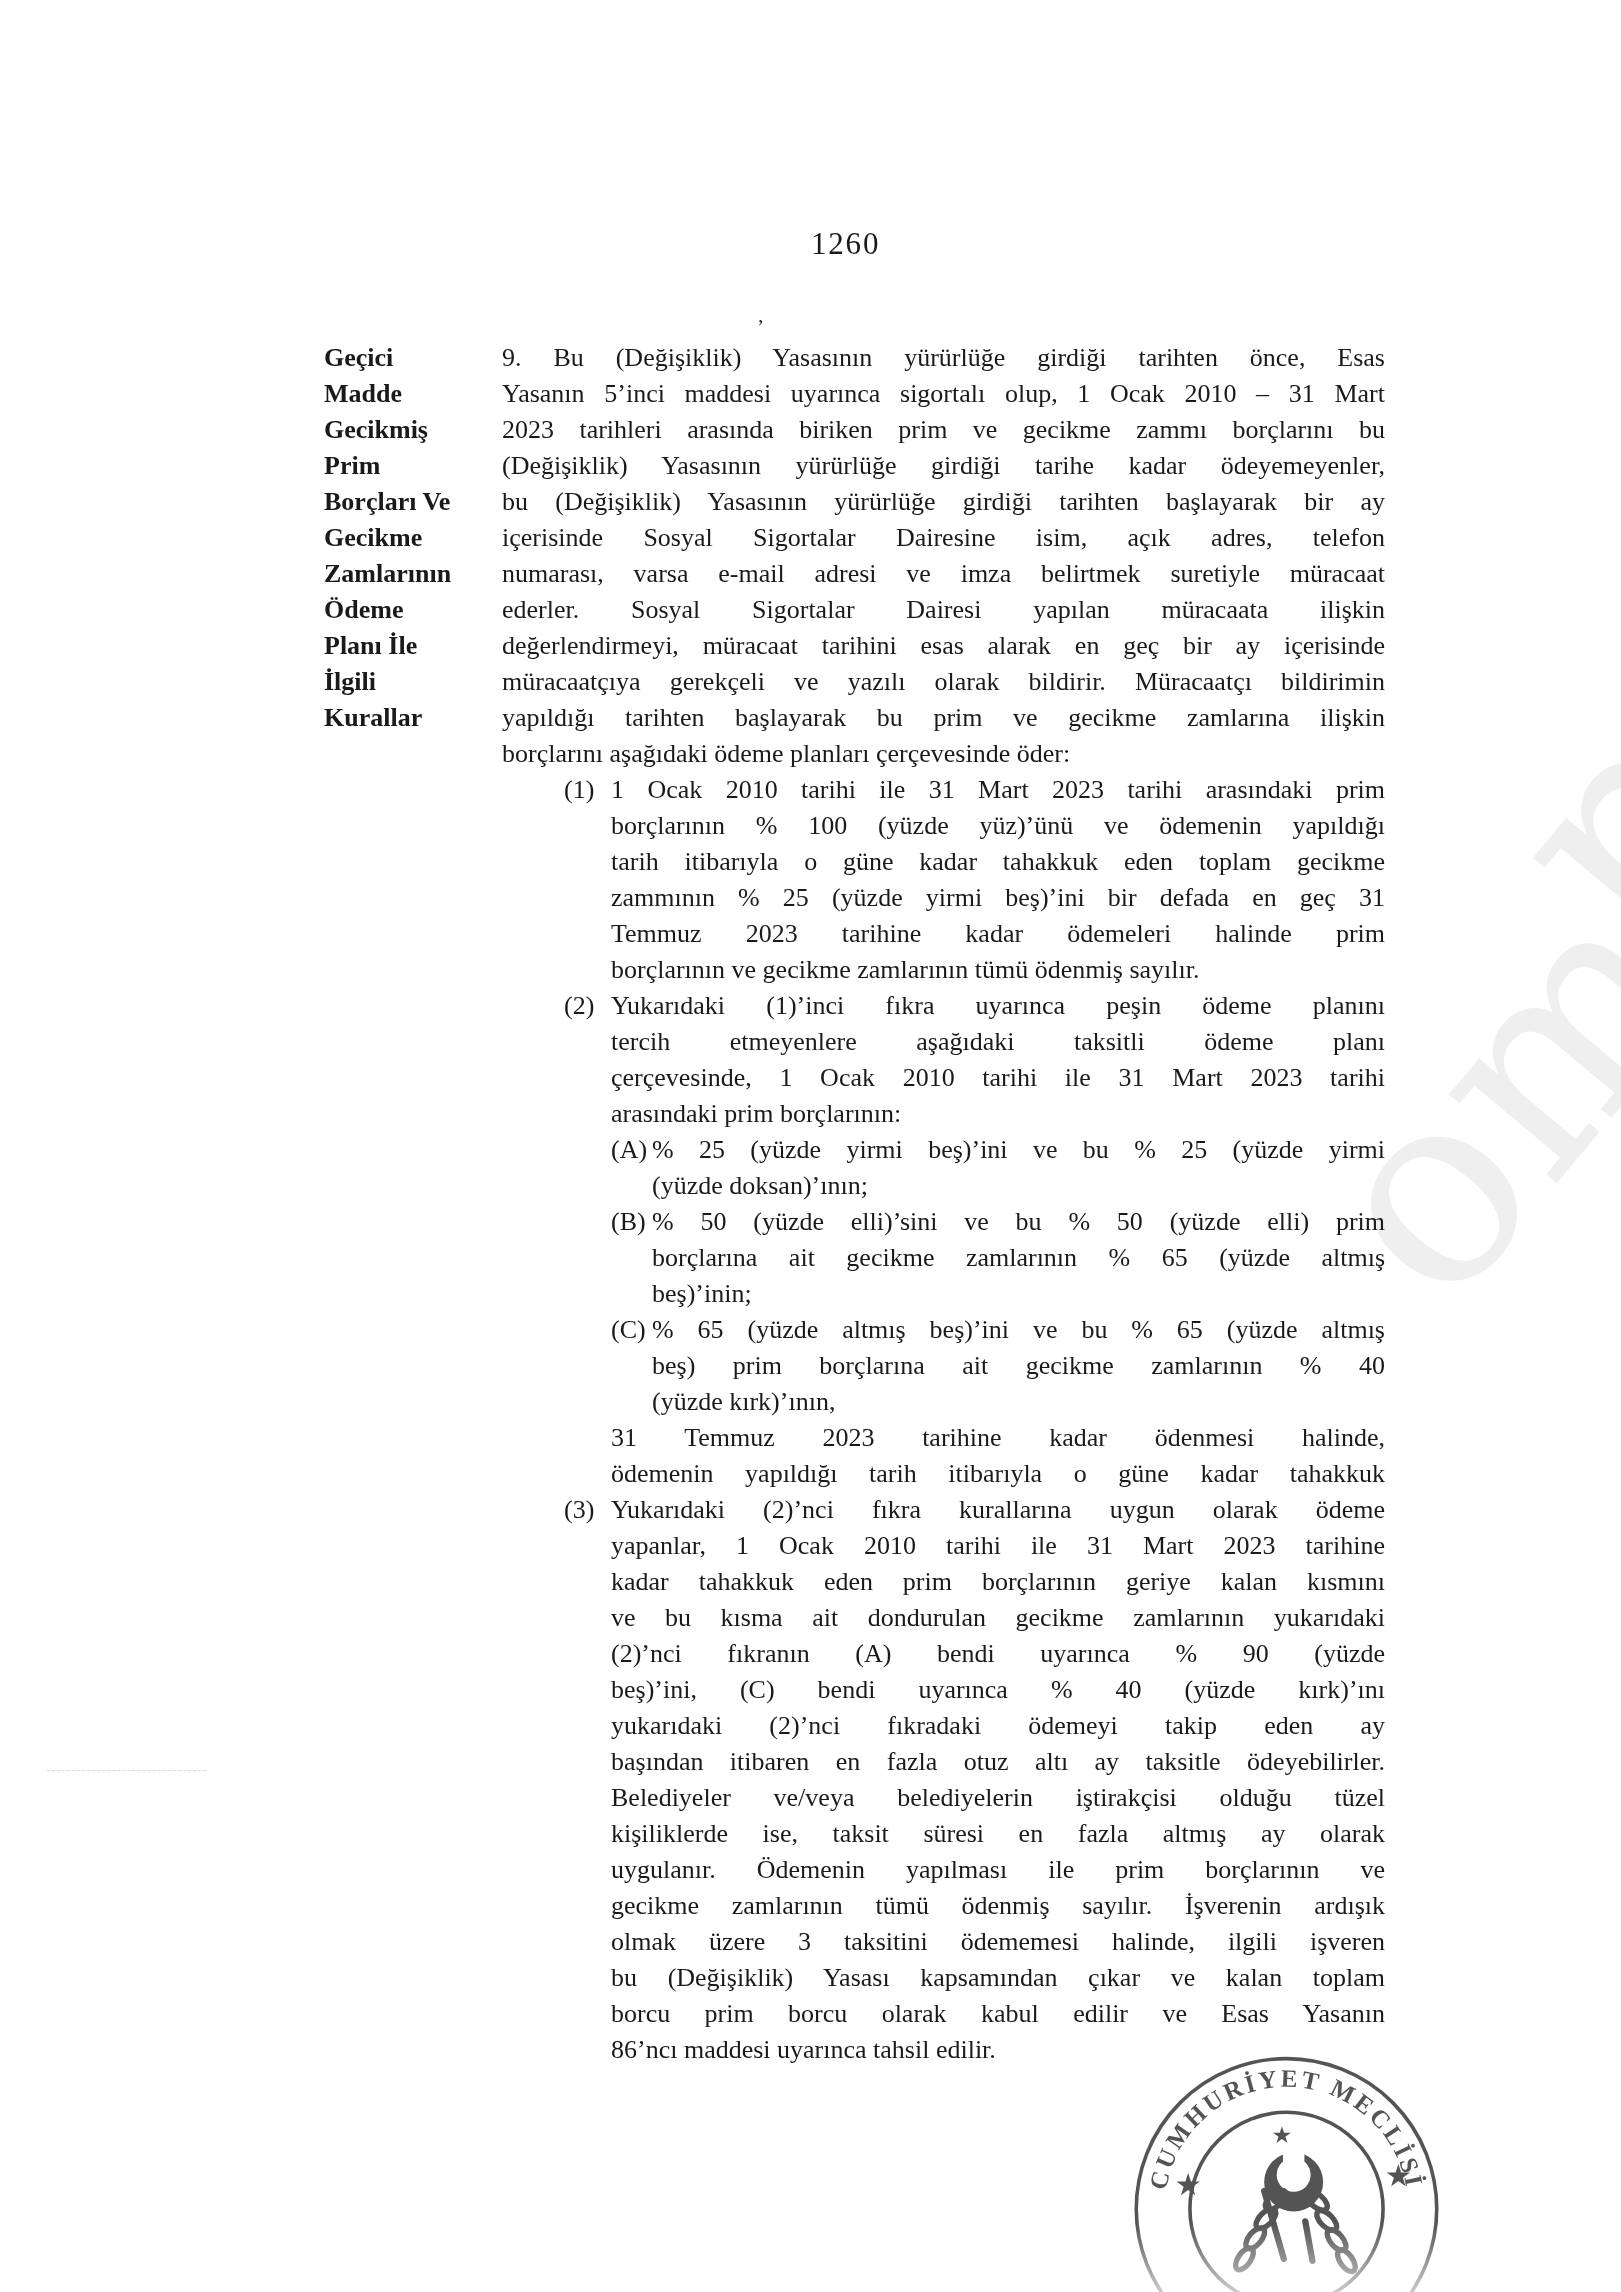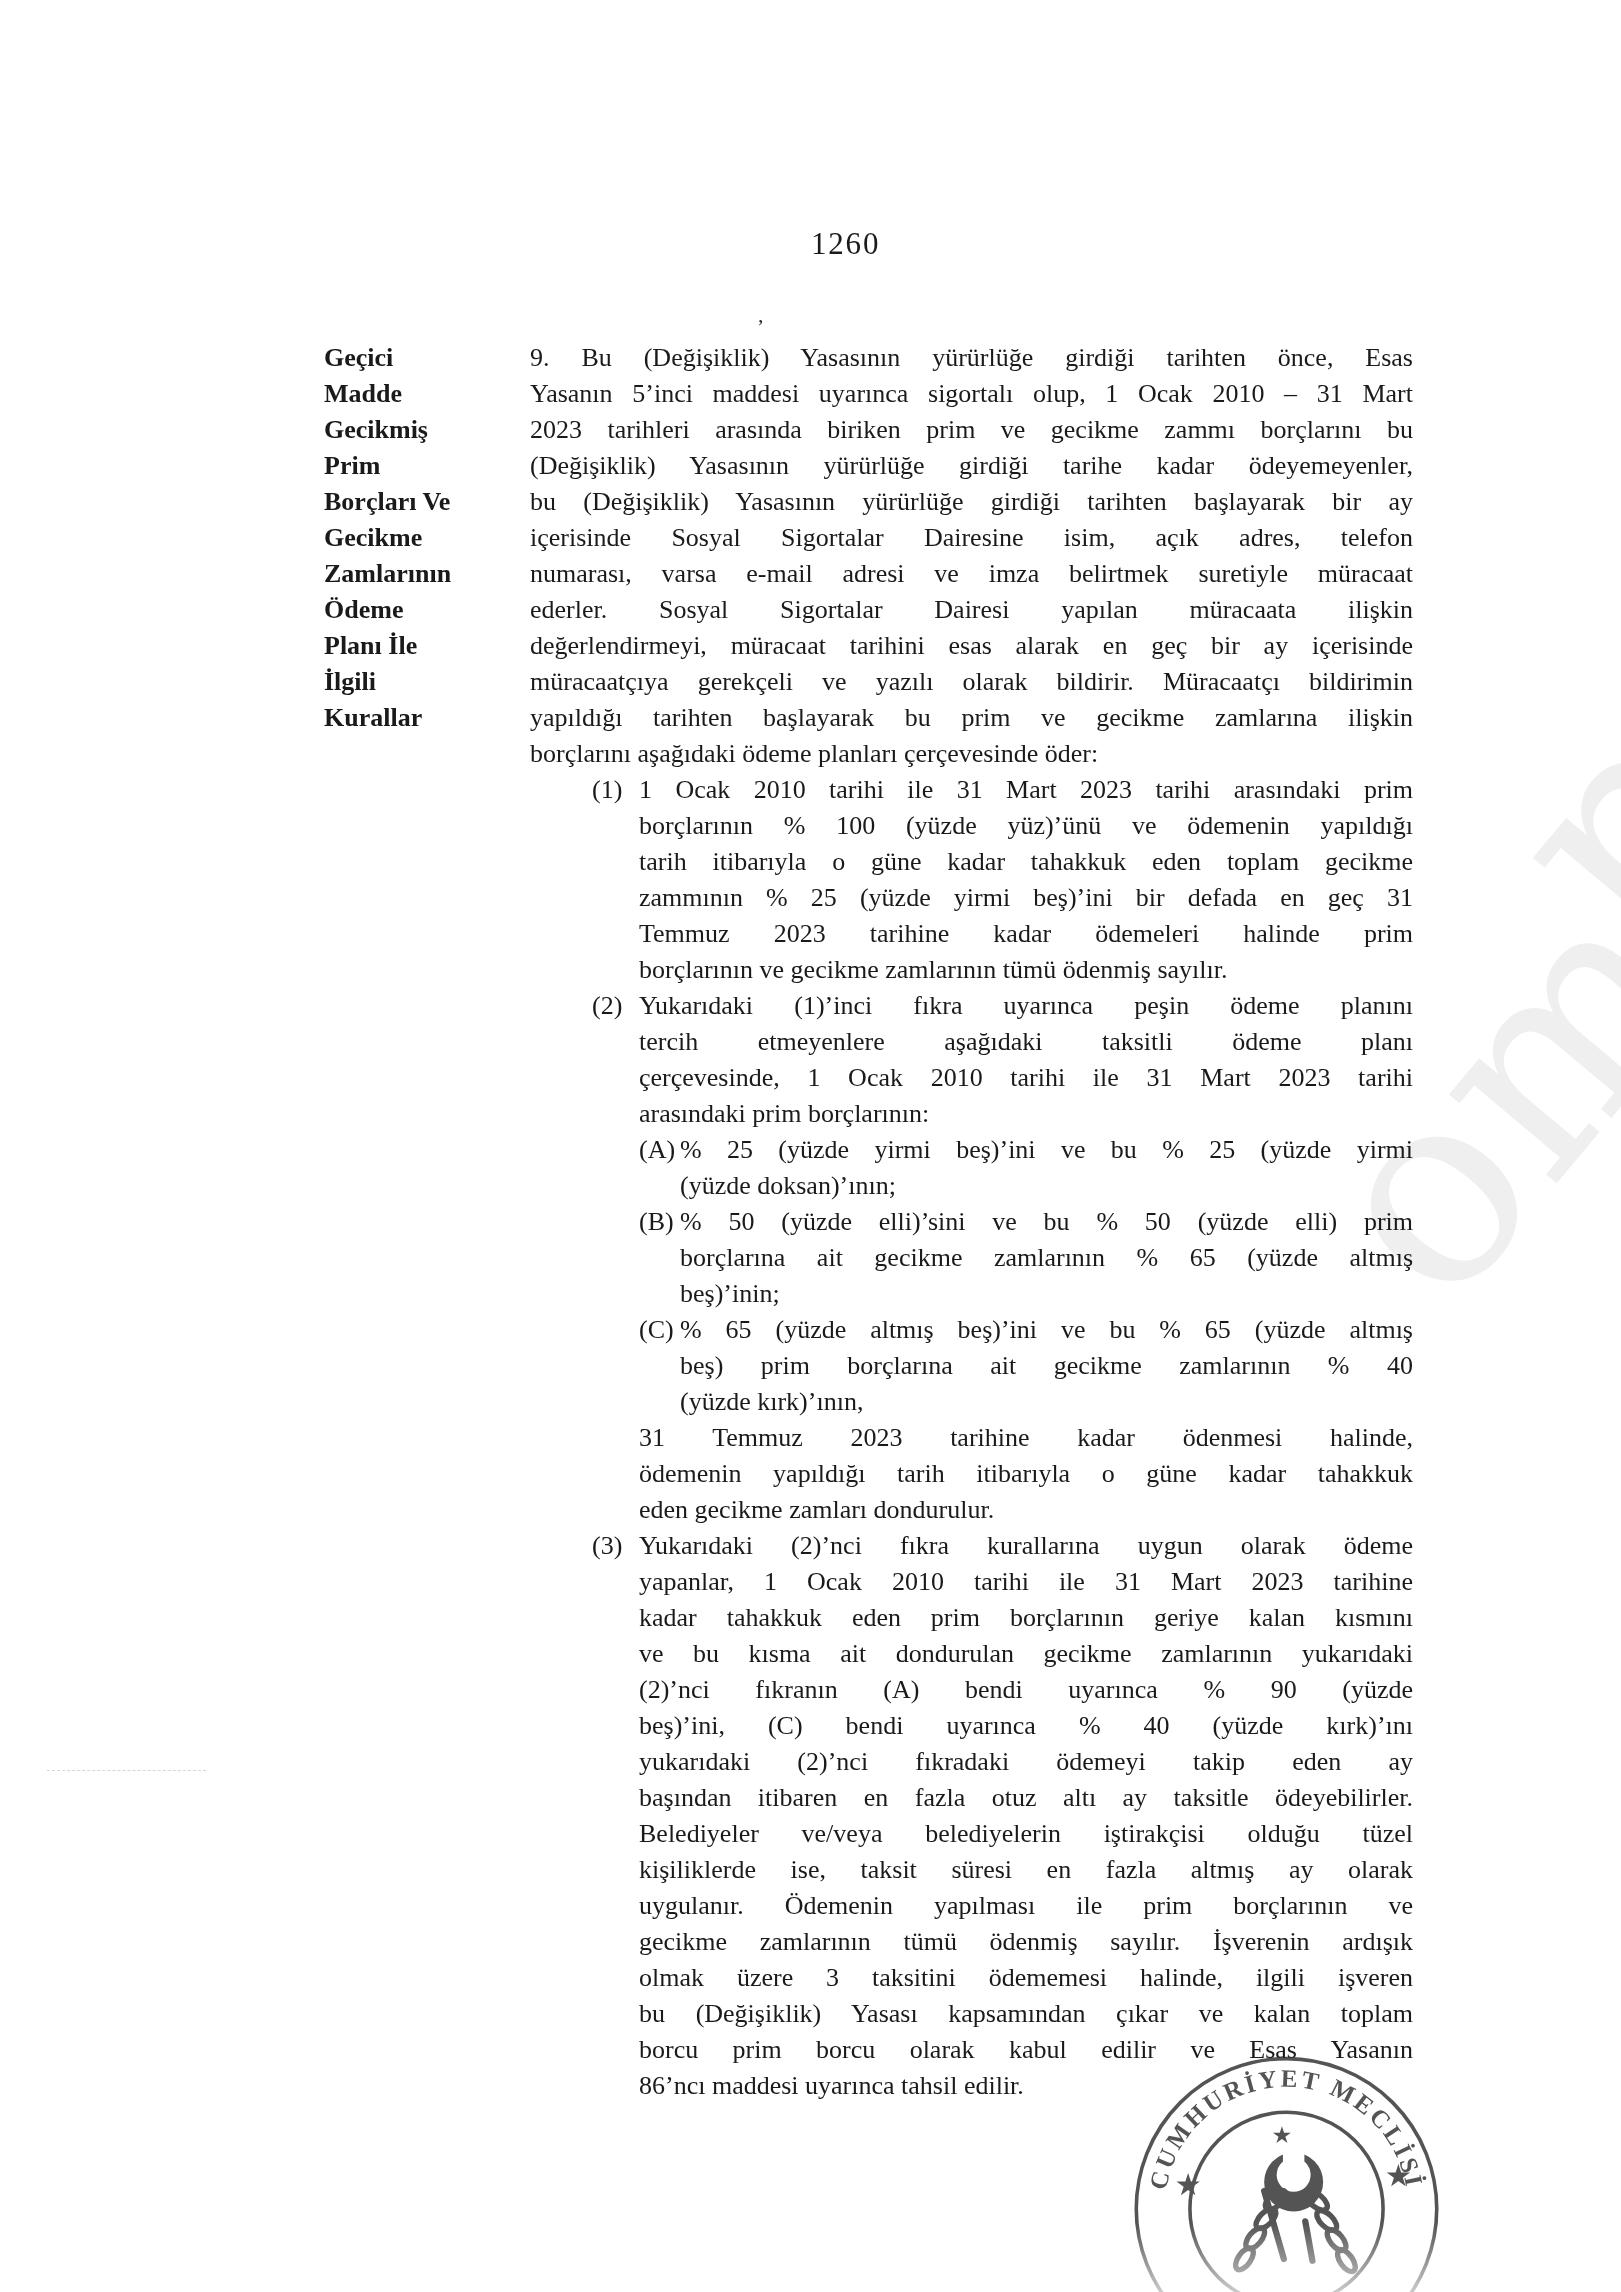--- a/index.html
+++ b/index.html
@@ -9,21 +9,21 @@
   }
   .pageno{
     position:absolute;left:811px;top:226px;font-size:31px;letter-spacing:1.8px;
   }
   .margin-col{
     position:absolute;left:324px;top:340px;width:177px;
     font-size:26px;font-weight:bold;line-height:36px;
   }
   .body-col{
     position:absolute;left:502px;top:340px;width:883px;
-    font-size:26px;line-height:36px;margin-left:28px;
+    font-size:26px;line-height:36px;
   }
   .block{position:relative;}
   .block .marker{position:absolute;top:0;line-height:36px;}
   .lv0{margin-left:0;}
   .lv1{margin-left:109px;}
   .lv1 > .marker{left:-47px;}
   .lv2{margin-left:150px;}
   .lv2 > .marker{left:-41px;}
   .line{
     text-align:justify;text-align-last:justify;
@@ -118,21 +118,20 @@
         </div>
         <div class="block lv2">
           <span class="marker">(C)</span>
           <div class="line">% 65 (yüzde altmış beş)’ini ve bu % 65 (yüzde altmış</div>
           <div class="line">beş) prim borçlarına ait gecikme zamlarının % 40</div>
           <div class="line last">(yüzde kırk)’ının,</div>
         </div>
         <div class="block lv1">
           <div class="line">31 Temmuz 2023 tarihine kadar ödenmesi halinde,</div>
           <div class="line">ödemenin yapıldığı tarih itibarıyla o güne kadar tahakkuk</div>
-          <div class="line last">eden gecikme zamları dondurulur.</div>
         </div>
         <div class="block lv1">
           <span class="marker">(3)</span>
           <div class="line">Yukarıdaki (2)’nci fıkra kurallarına uygun olarak ödeme</div>
           <div class="line">yapanlar, 1 Ocak 2010 tarihi ile 31 Mart 2023 tarihine</div>
           <div class="line">kadar tahakkuk eden prim borçlarının geriye kalan kısmını</div>
           <div class="line">ve bu kısma ait dondurulan gecikme zamlarının yukarıdaki</div>
           <div class="line">(2)’nci fıkranın (A) bendi uyarınca % 90 (yüzde</div>
           <div class="line">beş)’ini, (C) bendi uyarınca % 40 (yüzde kırk)’ını</div>
           <div class="line">yukarıdaki (2)’nci fıkradaki ödemeyi takip eden ay</div>

